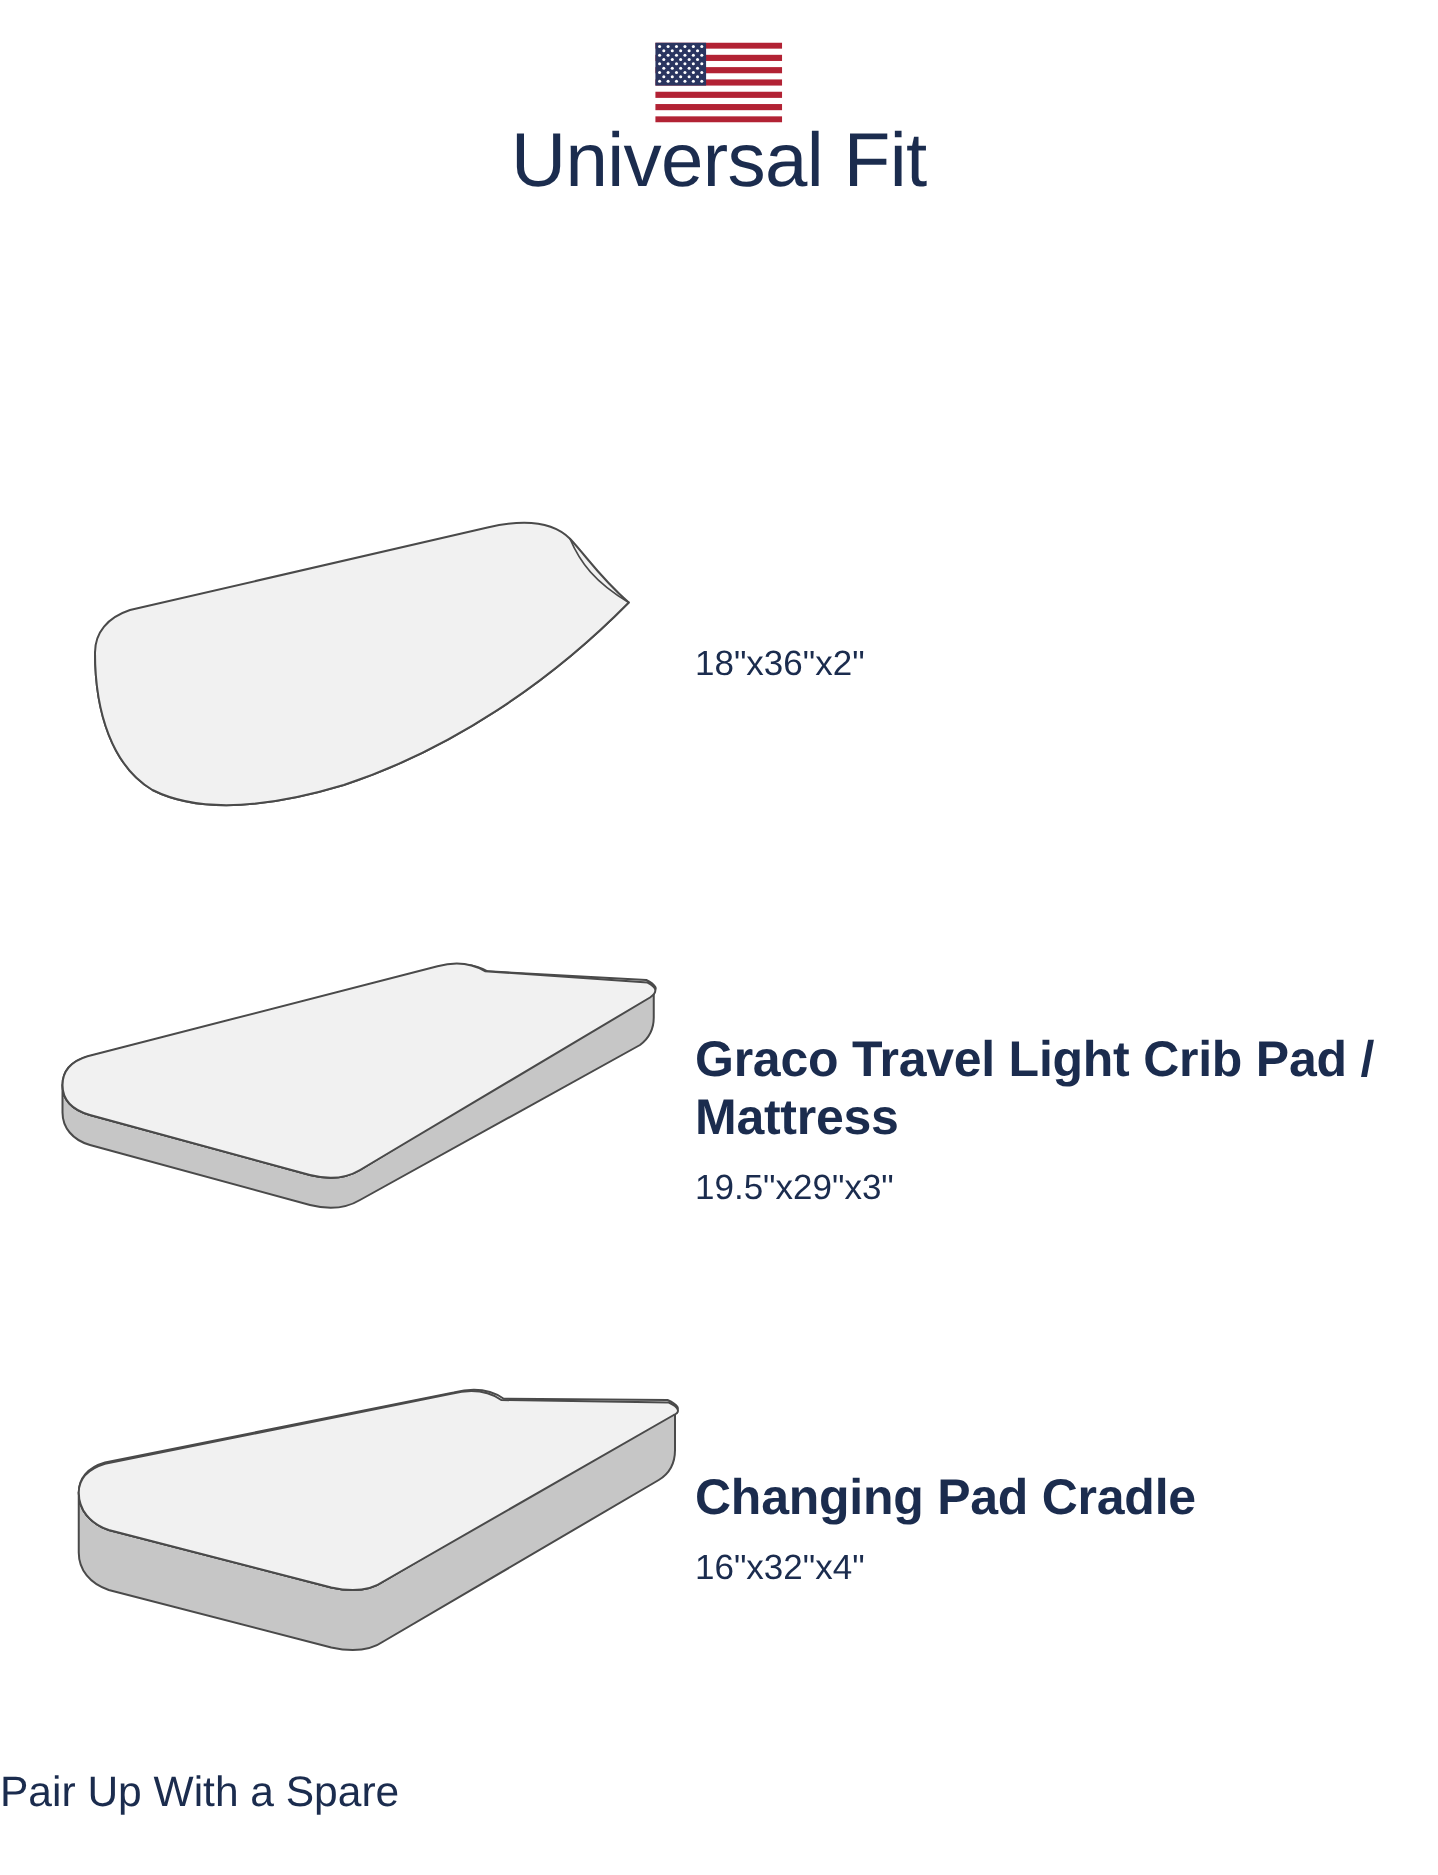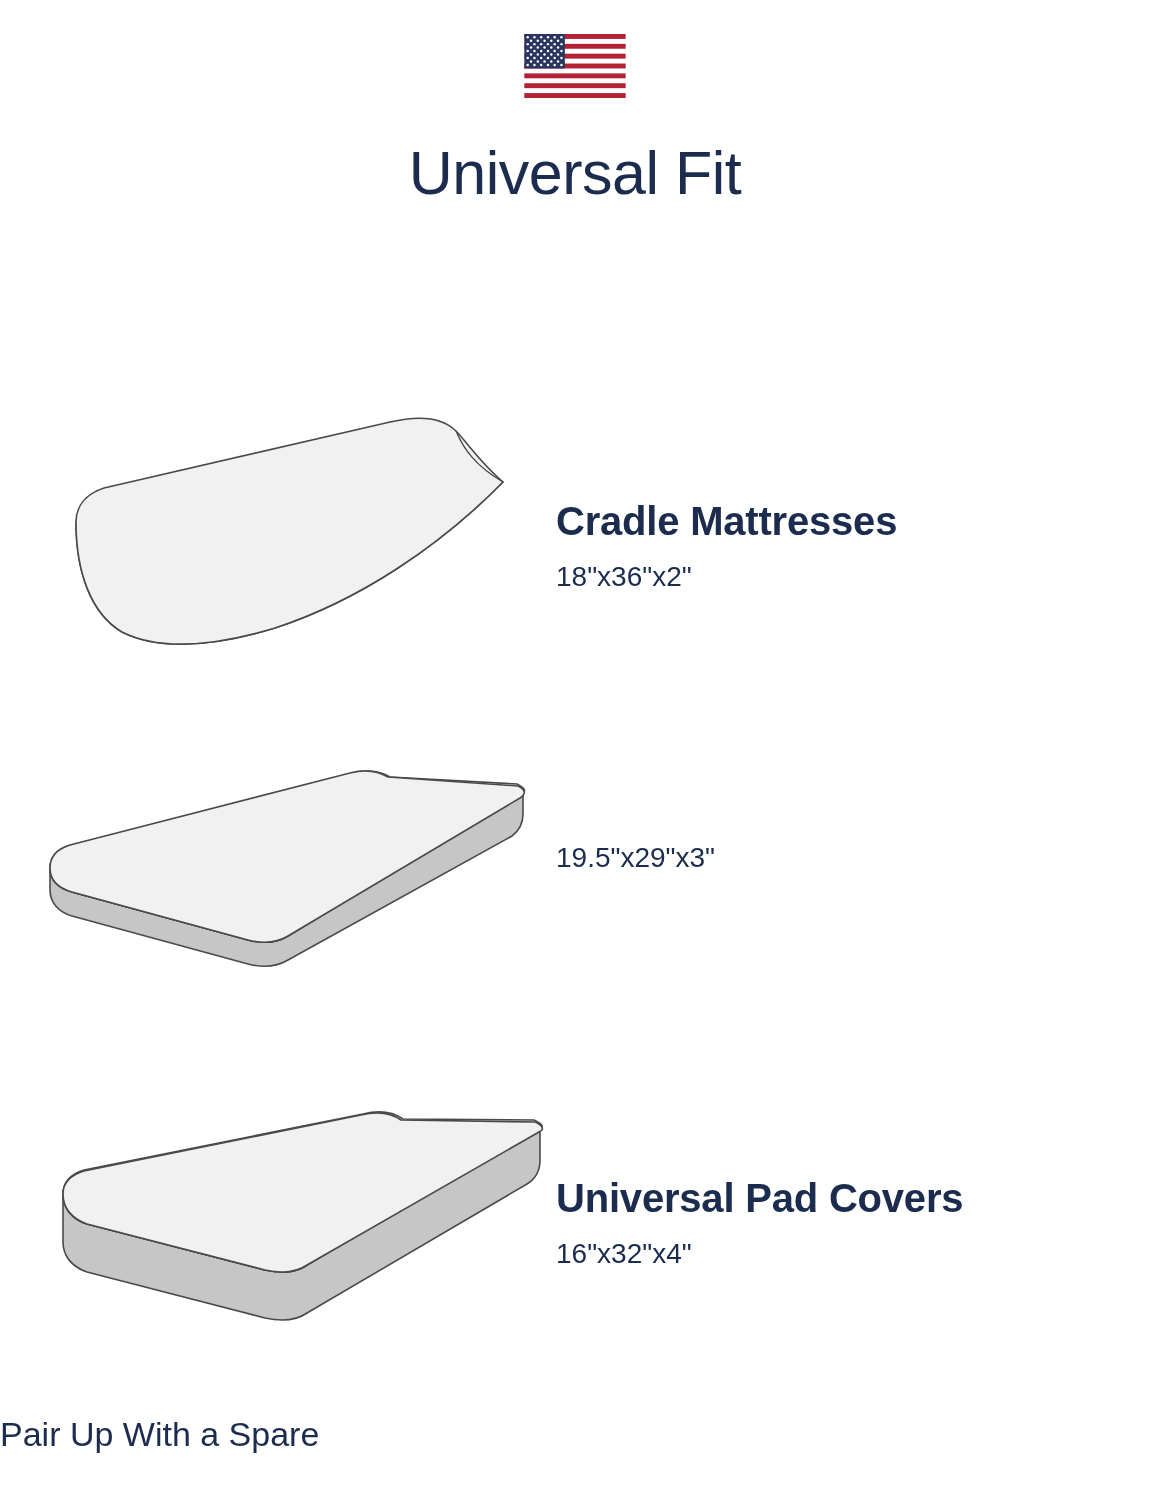--- a/index.html
+++ b/index.html
@@ -27,21 +27,20 @@
     height: 64px;
     margin: 0 auto;
     display: block;
   }
   .title {
     font-size: 61px;
     line-height: 1.0;
     font-weight: 400;
     letter-spacing: -0.5px;
     color: #1b2c4e;
-    margin-top: 45px;
   }
   .subtitle {
     font-size: 36px;
     line-height: 1.3;
     font-weight: 400;
     color: #1b2c4e;
     margin-top: 18px;
   }
   .subtitle .line {
     display: block;
@@ -204,21 +203,20 @@
 
         <path d="M 16 112 C 16 96 26 84 44 78 L 330 12
                  C 360 5 383 8 396 21 C 410 36 420 52 443 72
                  C 380 136 300 190 215 218 C 155 236 100 241 62 222
                  C 30 203 16 160 16 112 Z" fill="#f1f1f1" stroke="#4a4a4a" stroke-width="1.6" stroke-linejoin="round"></path>
 
         <path d="M 396 21 C 404 40 416 56 443 72" fill="none" stroke="#4a4a4a" stroke-width="1.4"></path>
       </svg>
     </div>
     <div class="row-text">
-      <div class="row-title">Cradle Mattresses</div>
       <div class="row-dims">18"x36"x2"</div>
     </div>
   </div>
 
   <div class="row" id="row-1">
     <div class="illo">
       <svg viewBox="0 0 530 230" preserveAspectRatio="xMidYMid meet" aria-hidden="true">
 
         <path d="M 30 108 L 30 130 C 30 142 38 152 52 156
                  L 228 204 C 244 208 258 206 268 200
@@ -233,20 +231,21 @@
                  L 52 132 C 38 128 30 120 30 108 Z" fill="#f1f1f1" stroke="#4a4a4a" stroke-width="1.6" stroke-linejoin="round"></path>
 
         <path d="M 30 108 C 30 97 37 89 50 85 L 330 13
                  C 345 9 358 11 368 17 L 498 26
                  C 506 30 506 34 500 38 L 268 176
                  C 258 182 244 184 228 180 L 52 132
                  C 38 128 30 120 30 108 Z" fill="#f1f1f1" stroke="#4a4a4a" stroke-width="1.6" stroke-linejoin="round"></path>
       </svg>
     </div>
     <div class="row-text">
+      <div class="row-title">Graco Travel Light Crib Pad / Mattress</div>
       <div class="row-dims">19.5"x29"x3"</div>
     </div>
   </div>
 
   <div class="row" id="row-2">
     <div class="illo">
       <svg viewBox="0 0 510 220" preserveAspectRatio="xMidYMid meet" aria-hidden="true">
 
         <path d="M 18 100 L 18 132 C 18 146 27 157 42 162
                  L 220 208 C 238 212 252 210 262 203
@@ -260,20 +259,20 @@
                  C 252 162 238 164 220 160 L 42 114
                  C 27 109 18 98 18 84 Z" fill="#f1f1f1" stroke="#4a4a4a" stroke-width="1.6" stroke-linejoin="round"></path>
         <path d="M 18 84 C 18 73 26 65 39 61 L 316 5
                  C 332 1 346 3 356 10 L 490 12
                  C 499 16 499 20 494 22 L 262 155
                  C 252 162 238 164 220 160 L 42 114
                  C 27 109 18 98 18 84 Z" fill="#f1f1f1" stroke="#4a4a4a" stroke-width="1.6" stroke-linejoin="round"></path>
       </svg>
     </div>
     <div class="row-text">
-      <div class="row-title">Universal Pad Covers</div>
+      <div class="row-title">Changing Pad Cradle</div>
       <div class="row-dims">16"x32"x4"</div>
     </div>
   </div>
 
 </div>
 
 <div class="footer">Pair Up With a Spare</div>
 
 </body></html>

